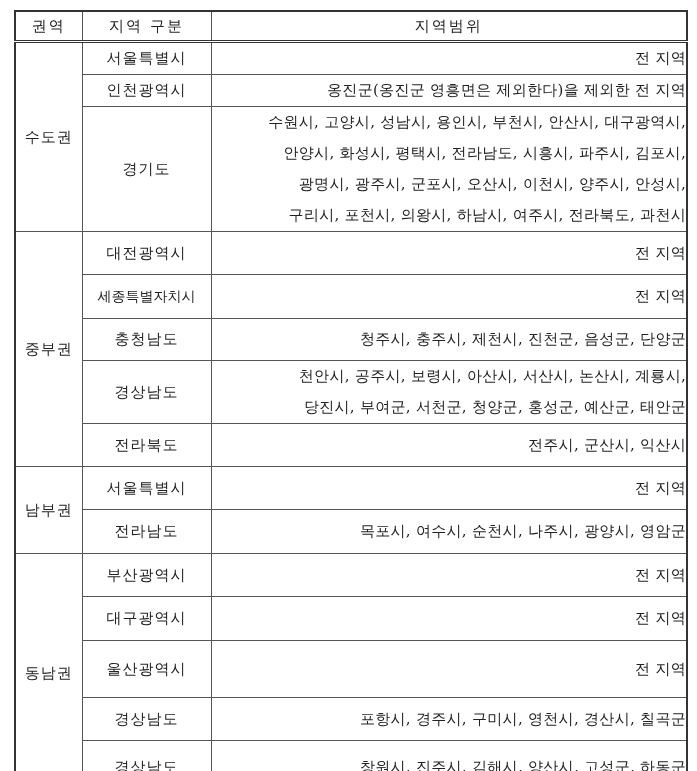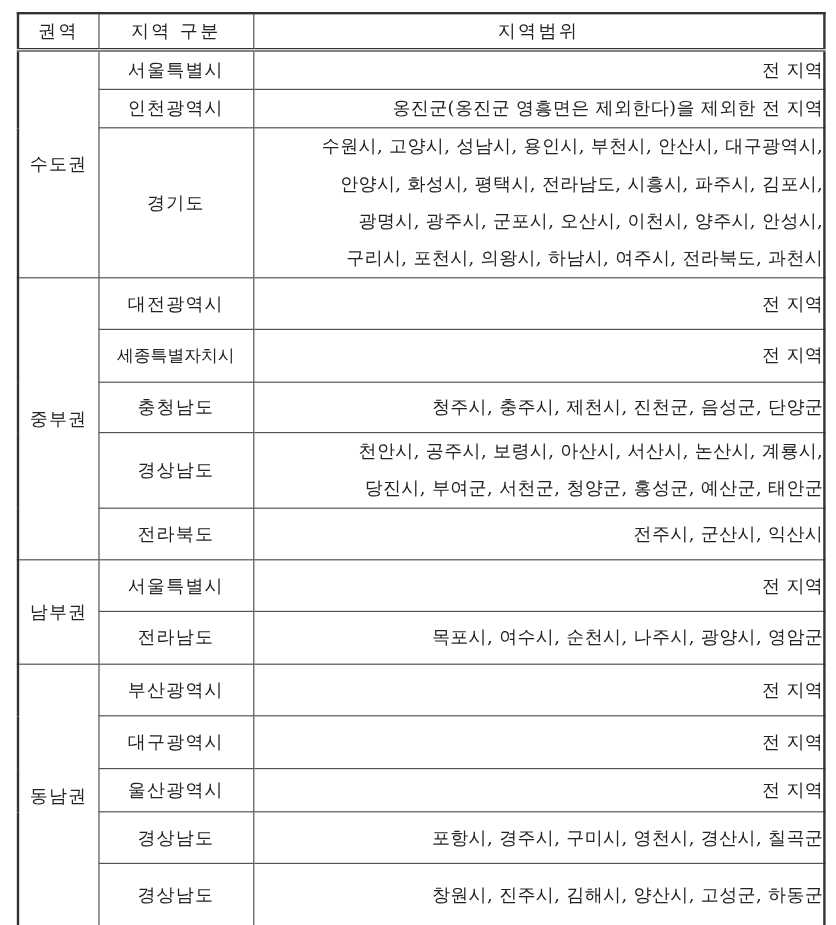--- a/index.html
+++ b/index.html
@@ -136,21 +136,21 @@
 
     <tr style="height:43px">
       <td class="zone" rowspan="5">동남권</td>
       <td class="area">부산광역시</td>
       <td class="range">전 지역</td>
     </tr>
     <tr style="height:44px">
       <td class="area">대구광역시</td>
       <td class="range">전 지역</td>
     </tr>
-    <tr style="height:36px">
+    <tr style="height:57px">
       <td class="area">울산광역시</td>
       <td class="range">전 지역</td>
     </tr>
     <tr style="height:43px">
       <td class="area">경상남도</td>
       <td class="range">포항시, 경주시, 구미시, 영천시, 경산시, 칠곡군</td>
     </tr>
     <tr style="height:54px">
       <td class="area">경상남도</td>
       <td class="range">창원시, 진주시, 김해시, 양산시, 고성군, 하동군</td>

